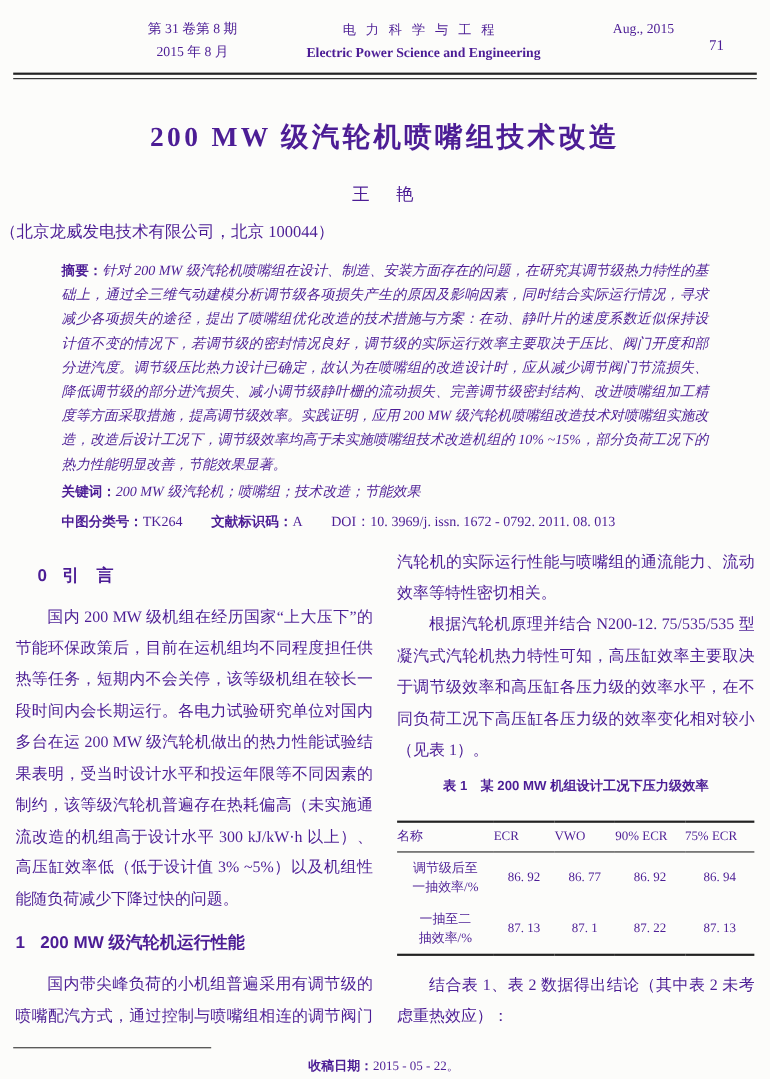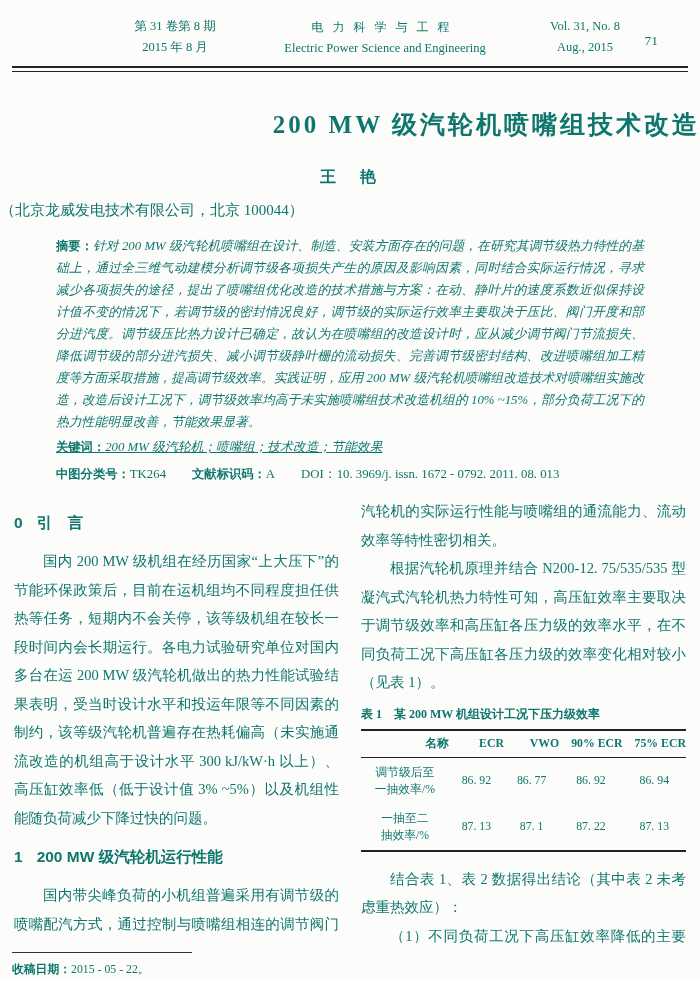--- a/index.html
+++ b/index.html
@@ -1,160 +1,159 @@
 <!DOCTYPE html>
 <html><head>
 <meta charset="utf-8">
 <style>
   html,body{margin:0;padding:0;background:#e8e8e8;}
   .page{
     position:relative;
     width:700px;height:981px;
     margin:0 auto;
     background:#fcfcfa;
-    color:#0f766e;
+    color:#4c1d95;
     font-family:"Liberation Serif","DejaVu Serif",serif;
     overflow:hidden;
   }
   
   .jheader{
     display:flex;
     align-items:flex-start;
     padding:16px 40px 0 90px;
   }
   .jh-left{width:170px;text-align:center;font-size:12.5px;line-height:21px;}
   .jh-center{flex:1;text-align:center;}
   .jh-center .cn{font-size:12px;letter-spacing:9px;line-height:22px;}
-  .jh-center .en{font-size:12.5px;font-weight:normal;line-height:21px;}
+  .jh-center .en{font-size:12.5px;font-weight:bold;line-height:21px;}
   .jh-right{width:150px;text-align:center;font-size:12.5px;line-height:21px;}
   .page-num{
     position:absolute;top:33px;right:42px;
     font-size:13.5px;
   }
   .header-rule{
     margin:7px 12px 0 12px;
     height:3px;
     border-top:2px solid #222;
     border-bottom:1px solid #222;
   }
   
   .paper-title{
     margin-top:36px;
-    text-align:right;
+    text-align:center;
     font-size:25px;font-weight:bold;
     letter-spacing:3px;
   }
   .author{
     margin-top:26px;
     text-align:center;
-    font-size:16px;letter-spacing:4px;font-weight:bold;
+    font-size:16px;letter-spacing:4px;
   }
   .affiliation{
     margin-top:13px;
     font-size:15px;
   }
   
   .abstract-block{
     margin:15px 56px 0 56px;
     font-size:12.8px;
     line-height:22px;
     text-align:justify;
   }
   .abstract-block .lbl{
     font-family:"Liberation Sans","DejaVu Sans",sans-serif;
     font-weight:bold;font-style:normal;font-size:12.3px;margin-top:16px;
   }
   .abstract-text,.keyword-text{font-style:italic;}
-  .keywords-line{margin-top:3px;text-decoration:underline;}
+  .keywords-line{margin-top:3px;}
   .meta-line{margin-top:5px;font-style:normal;}
   .meta-line .gap{display:inline-block;width:26px;}
   
   .columns{
     display:flex;
     gap:22px;
     margin:12px 14px 0 14px;
     height:446px;
     overflow:hidden;
   }
   .col{flex:1;min-width:0;}
   .sec-head{
     font-family:"Liberation Sans","DejaVu Sans",sans-serif;
     font-weight:bold;
     font-size:15.5px;
     margin:0;
   }
   .sec-head .num{margin-right:14px;}
-  .h-intro{margin-top:16px;}
+  .h-intro{margin-top:16px;margin-left:20px;}
   .h-sec1{margin-top:15px;}
   .body-p{
     margin:13px 0 0 0;
     font-size:14.5px;
     line-height:28.5px;
     text-align:justify;
   }
   .indent{text-indent:2em;}
   .no-indent{text-indent:0;margin-top:4px;}
   .tight{margin-top:0;}
   
   .tbl-wrap{margin-top:9px;}
   .tbl-caption{
-    text-align:left;
-    font-family:Liberation Serif, serif;
+    text-align:center;
+    font-family:Liberation Sans, sans-serif;
     font-weight:bold;
     font-size:12px;
-    margin-bottom:6px;
+    margin-bottom:23px;
   }
   table.data{
     width:100%;
     border-collapse:collapse;
     font-size:11.8px;
     border-top:2px solid #222;
     border-bottom:2px solid #222;
   }
   table.data th{
-    font-weight:bold;
+    font-weight:normal;
     border-bottom:1px solid #222;
     padding:5px 0;
-    text-align:right;
+    text-align:left;
   }
   table.data td{
     padding:6px 0;
     text-align:center;
     vertical-align:middle;
   }
   td.rowname{white-space:pre-line;line-height:17px;}
   
   .footnotes{
     margin:9px 14px 0 12px;
     font-size:11.8px;
     line-height:22px;
   }
   .fn-rule{width:180px;border-top:1px solid #333;margin-bottom:5px;}
   .fn-label{
     font-family:"Liberation Sans","DejaVu Sans",sans-serif;
     font-weight:bold;
   }
-  .fn-item{padding-left:64px;text-indent:-64px;}
+  .fn-item{padding-left:64px;text-indent:-64px;text-align:center;}
 </style>
 </head>
 <body>
 
 <div class="page">
 
   <div class="jheader">
     <div class="jh-left">
       <div>第 31 卷第 8 期</div>
       <div>2015 年 8 月</div>
     </div>
     <div class="jh-center">
       <div class="cn">电力科学与工程</div>
       <div class="en">Electric Power Science and Engineering</div>
     </div>
     <div class="jh-right">
-      <div>Vol. 31, No. 8</div>
       <div>Aug., 2015</div>
     </div>
   </div>
   <div class="page-num">71</div>
   <div class="header-rule"></div>
 
   <div class="paper-title">200 MW 级汽轮机喷嘴组技术改造</div>
   <div class="author">王　艳</div>
   <div class="affiliation">（北京龙威发电技术有限公司，北京 100044）</div>
 

